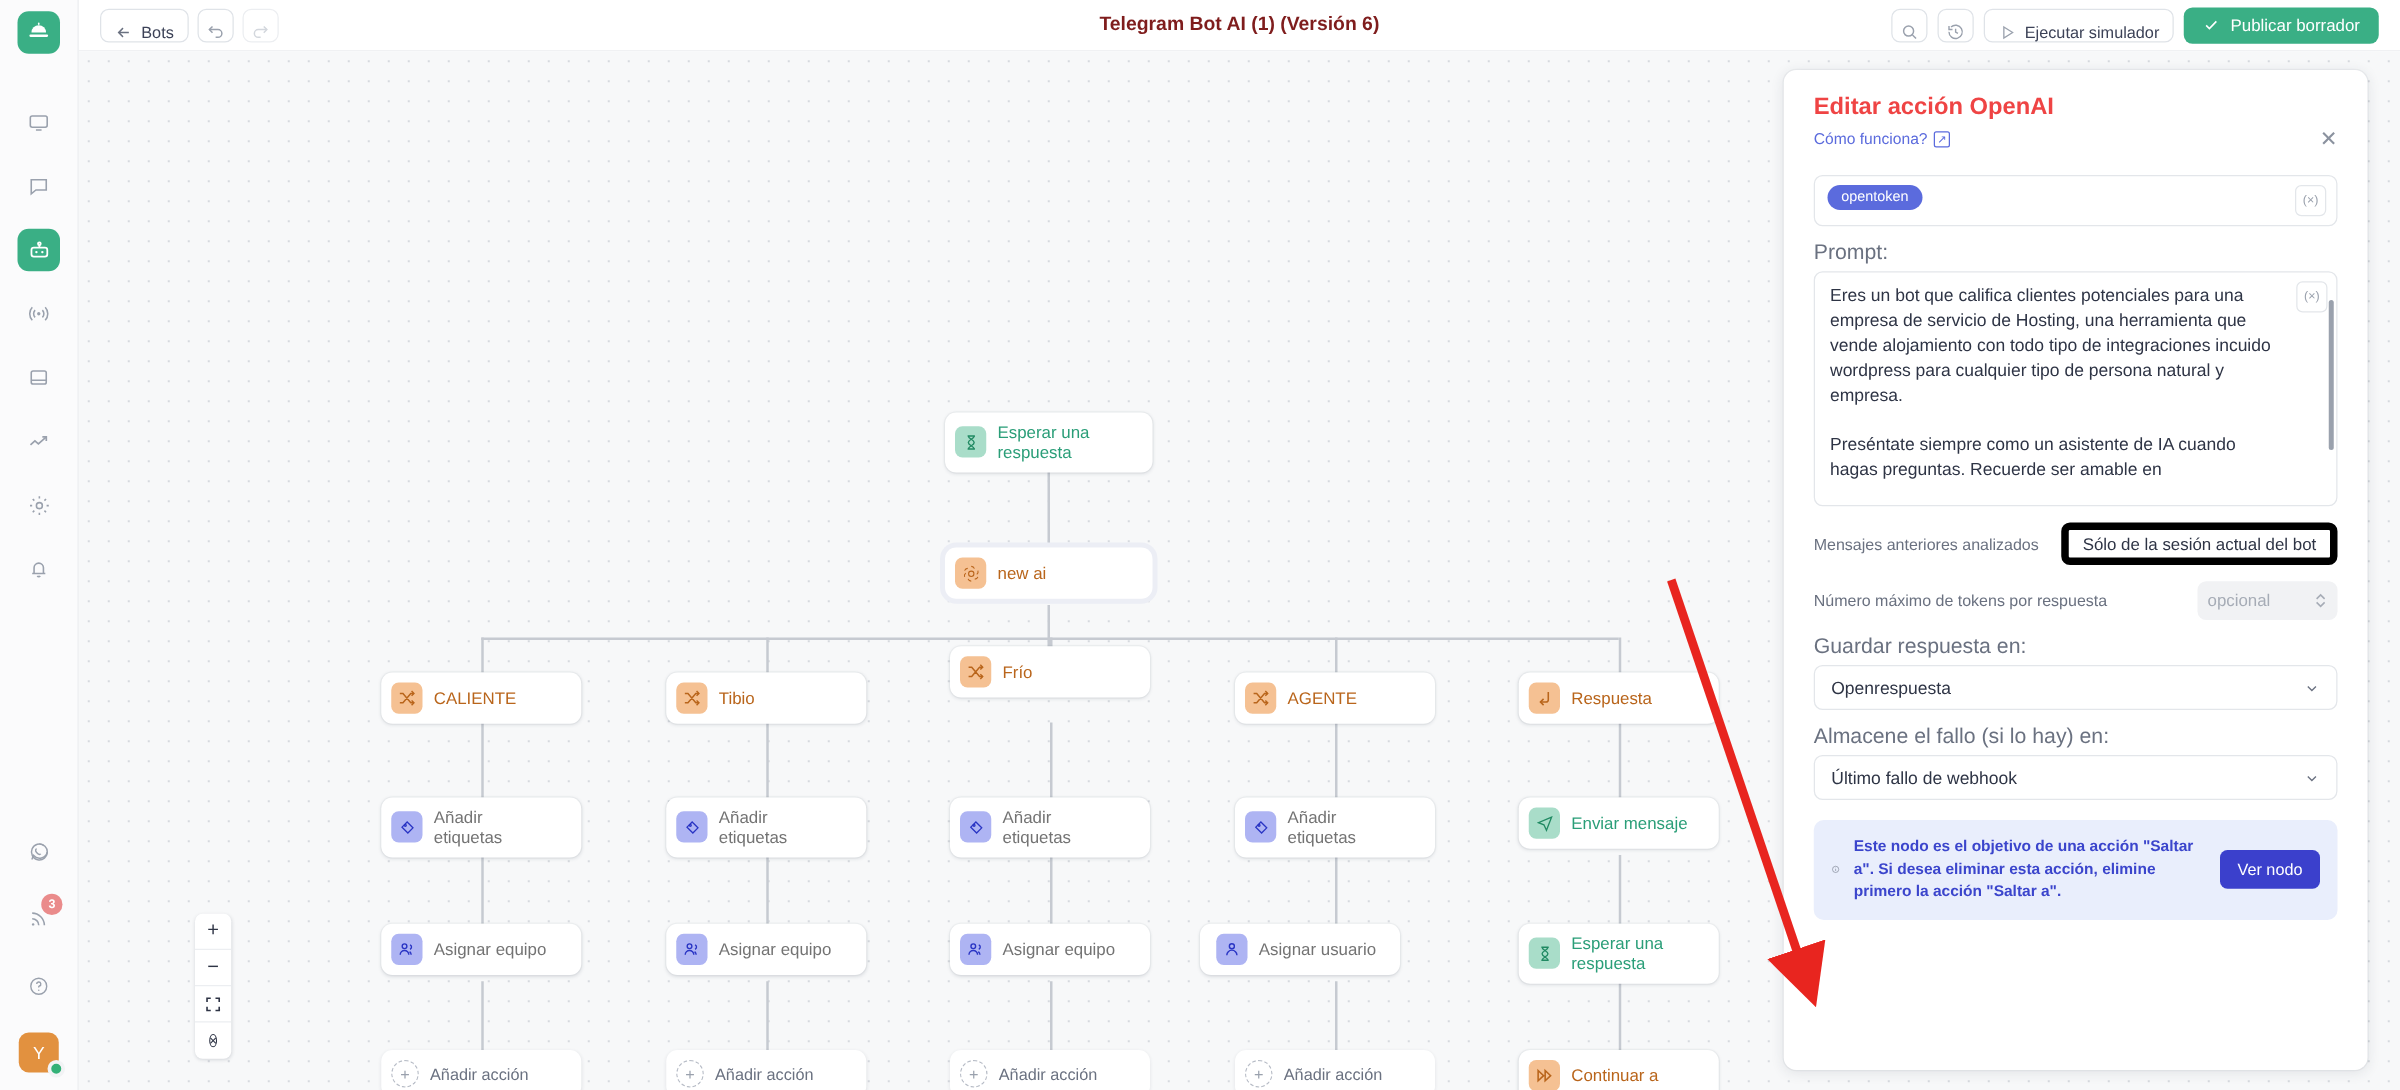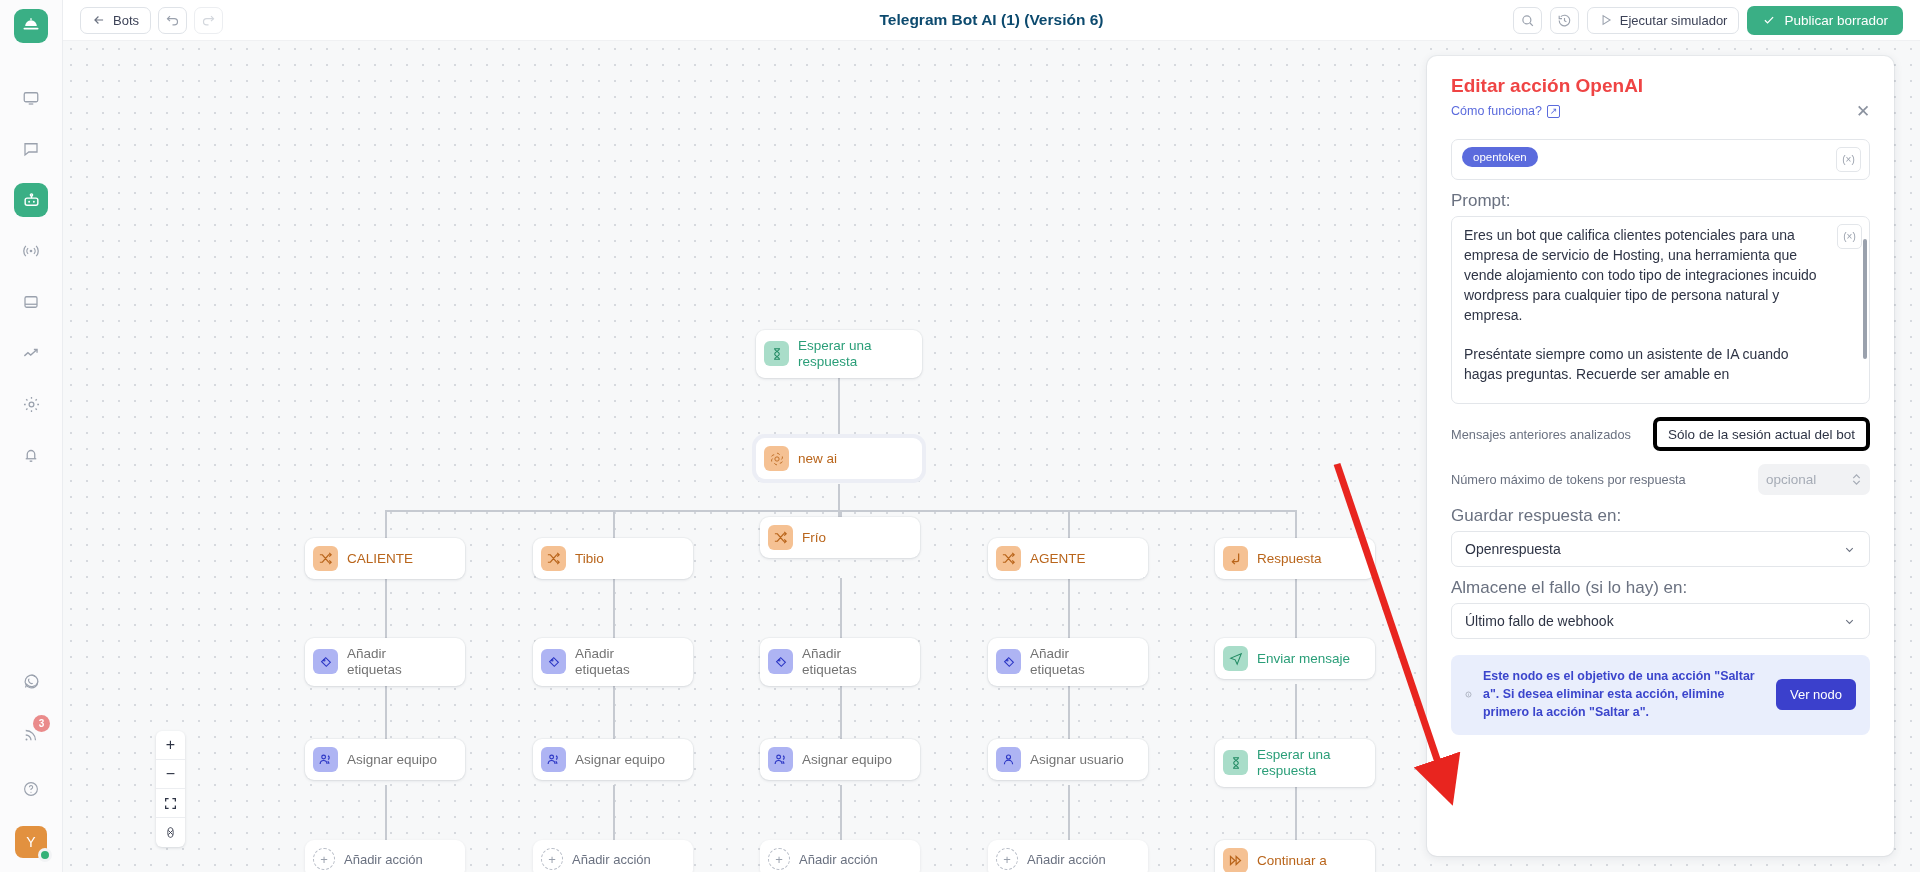--- a/index.html
+++ b/index.html
@@ -52,34 +52,34 @@
   
   .main { flex:1 1 auto; position:relative; height:872px; }
 
   
   .topbar {
     height:41px; background:#fff; display:flex; align-items:center;
     padding:0 17px; position:relative; border-bottom:1px solid #f0f1f3;
   }
   .btn {
     border:1px solid #dfe3e8; background:#fff; border-radius:7px;
-    height:27px; display:inline-flex; align-items:center; gap:7px;
+    height:27px; display:inline-flex; align-items:flex-end; gap:7px;
     padding:0 11px; font-size:13px; color:#3c4257; cursor:pointer;
   }
   .btn.icon-only { width:29px; padding:0; justify-content:center; }
   .btn.ghost { border-color:#eceef1; color:#c7ccd4; }
   .btn-green {
     background:#3aaf85; border:none; color:#fff; border-radius:7px;
     height:29px; display:inline-flex; align-items:center; gap:8px;
     padding:0 15px; font-size:13.5px; cursor:pointer;
   }
   .topbar-left { display:flex; align-items:center; gap:7px; }
   .topbar-title {
     position:absolute; left:0; right:0; text-align:center;
-    font-size:15.5px; font-weight:bold; color:#0c4a6e; pointer-events:none;
+    font-size:15.5px; font-weight:bold; color:#7f1d1d; pointer-events:none;
   }
   .topbar-right { margin-left:auto; display:flex; align-items:center; gap:8px; z-index:2; }
 
   
   .canvas {
     position:absolute; top:41px; left:0; right:0; bottom:0;
     background-color:#f7f8f9;
     background-image: radial-gradient(#d6d9de 1px, transparent 1px);
     background-size: 16px 16px;
     overflow:hidden;
@@ -157,21 +157,21 @@
     border:1px solid #e3e6ea; border-radius:7px; height:188px;
     padding:9px 40px 9px 12px; position:relative; overflow:hidden;
   }
   .prompt-text { font-size:14px; line-height:1.42; color:#2e3445; white-space:pre-wrap; }
   .prompt-var { position:absolute; top:7px; right:7px; }
   .pscroll { position:absolute; right:2px; top:22px; width:4px; height:120px; background:#9aa1ad; border-radius:2px; }
 
   .row { display:flex; align-items:center; margin-top:13px; }
   .row-label { font-size:12.8px; color:#6a7180; flex:1 1 auto; }
   .sel-box {
-    border:4px solid #000000; border-radius:7px; background:#fff;
+    border:6px solid #000000; border-radius:7px; background:#fff;
     height:34px; display:flex; align-items:center; padding:0 11px;
     font-size:13.5px; color:#2e3445; min-width:215px; justify-content:center;
     position:relative; overflow:hidden; white-space:nowrap;
   }
   .num-box {
     background:#f1f2f4; border-radius:7px; height:31px; width:112px;
     display:flex; align-items:center; padding:0 8px; color:#a6acb6; font-size:13.5px;
     justify-content:space-between;
   }
   .full-sel {
@@ -443,21 +443,21 @@
           <div class="node" style="left: 470px; top: 698px; width: 160px;"><span class="nic blue"><svg width="15" height="15" viewBox="0 0 24 24" fill="none" stroke="currentColor" stroke-width="1.8">
                 <circle cx="9" cy="8" r="3"></circle>
                 <path d="M3.5 19a5.5 5.5 0 0 1 11 0"></path>
                 <path d="M16 6.2a3 3 0 0 1 0 5.6M17.5 19a5.3 5.3 0 0 0-2-4.1"></path>
               </svg></span><span class="lbl-blue">Asignar equipo</span></div>
           <div class="node" style="left: 697px; top: 698px; width: 160px;"><span class="nic blue"><svg width="15" height="15" viewBox="0 0 24 24" fill="none" stroke="currentColor" stroke-width="1.8">
                 <circle cx="9" cy="8" r="3"></circle>
                 <path d="M3.5 19a5.5 5.5 0 0 1 11 0"></path>
                 <path d="M16 6.2a3 3 0 0 1 0 5.6M17.5 19a5.3 5.3 0 0 0-2-4.1"></path>
               </svg></span><span class="lbl-blue">Asignar equipo</span></div>
-          <div class="node" style="left: 925px; top: 698px; width: 160px;"><span class="nic blue"><svg width="15" height="15" viewBox="0 0 24 24" fill="none" stroke="currentColor" stroke-width="1.8">
+          <div class="node" style="left: 897px; top: 698px; width: 160px; justify-content: center;"><span class="nic blue"><svg width="15" height="15" viewBox="0 0 24 24" fill="none" stroke="currentColor" stroke-width="1.8">
                 <circle cx="12" cy="8" r="3.2"></circle>
                 <path d="M5.5 19.5a6.5 6.5 0 0 1 13 0"></path>
               </svg></span><span class="lbl-blue">Asignar usuario</span></div>
           <div class="node" style="left: 1152px; top: 698px; width: 160px;"><span class="nic green"><svg width="14" height="14" viewBox="0 0 24 24" fill="none" stroke="currentColor" stroke-width="1.9">
                 <path d="M7 3h10M7 21h10M8 3c0 4 8 5 8 9s-8 5-8 9"></path>
                 <path d="M16 3c0 4-8 5-8 9s8 5 8 9"></path>
               </svg></span><span class="lbl-green">Esperar una
 respuesta</span></div>
           <div class="add-node" style="left: 242px; top: 799px; width: 160px;">
             <span class="add-circ">+</span>

